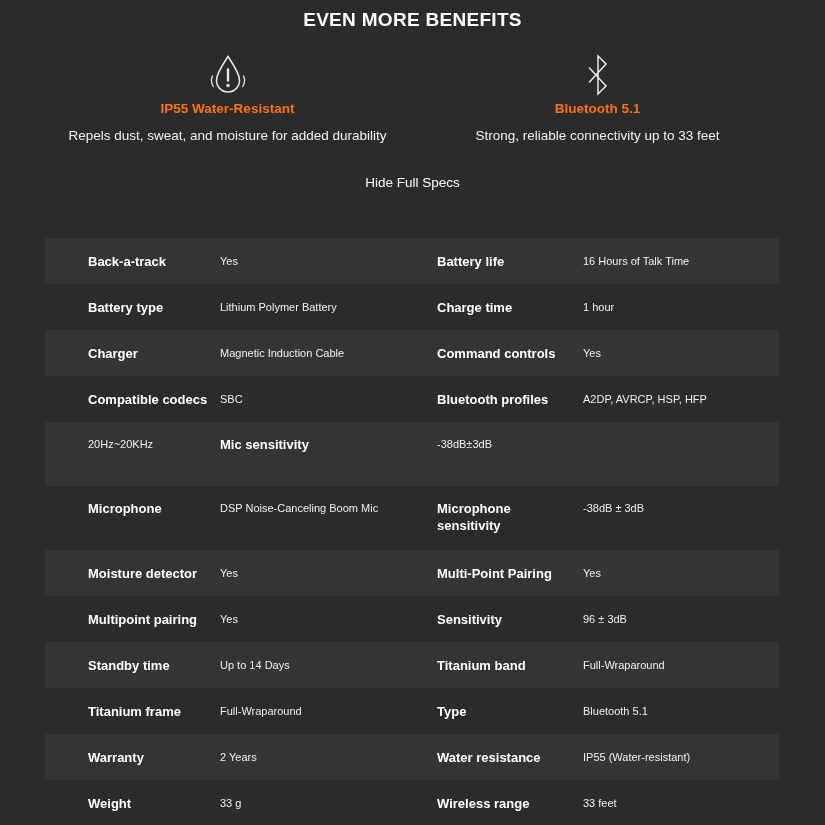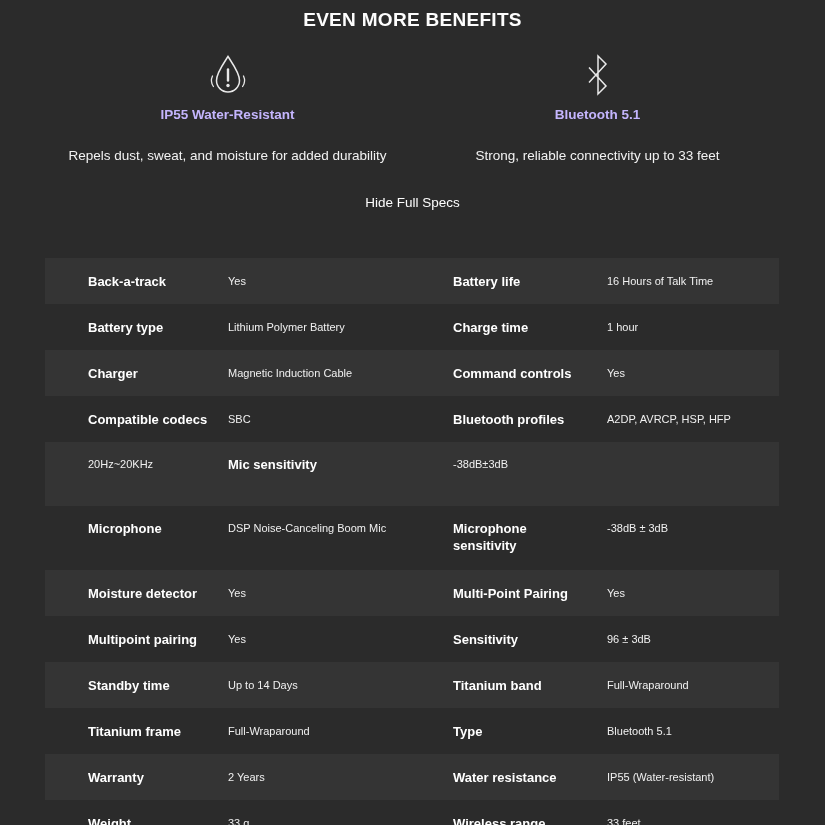--- a/index.html
+++ b/index.html
@@ -32,28 +32,27 @@
     text-align: center;
   }
   .benefit-icon-wrap {
     height: 50px;
     display: flex;
     align-items: center;
     justify-content: center;
   }
   .benefit-icon-wrap svg { display: block; }
   .benefit-title {
-    margin-top: 6px;
     font-size: 13.5px;
     font-weight: 700;
     line-height: 17px;
-    color: #c4b5fd;
+    color: #f97316;
   }
   .benefit-desc {
-    margin-top: 24px;
+    margin-top: 10px;
     font-size: 13.5px;
     font-weight: 400;
     line-height: 17px;
     color: #f2f2f2;
   }
 
   
   .toggle-wrap {
     margin-top: 29px;
     text-align: center;
@@ -75,21 +74,20 @@
     width: 734px;
     margin: 47px 0 0 45px;
   }
   .spec-row {
     display: grid;
     grid-template-columns: 132px 217px 146px 1fr;
     align-items: center;
     min-height: 46px;
     padding-left: 43px;
     padding-right: 8px;
-    gap: 8px;
   }
   .spec-row.alt { background: #343434; }
   .spec-row.tall {
     align-items: flex-start;
     min-height: 64px;
     padding-top: 14px;
     padding-bottom: 14px;
   }
   .spec-label {
     font-size: 13px;

